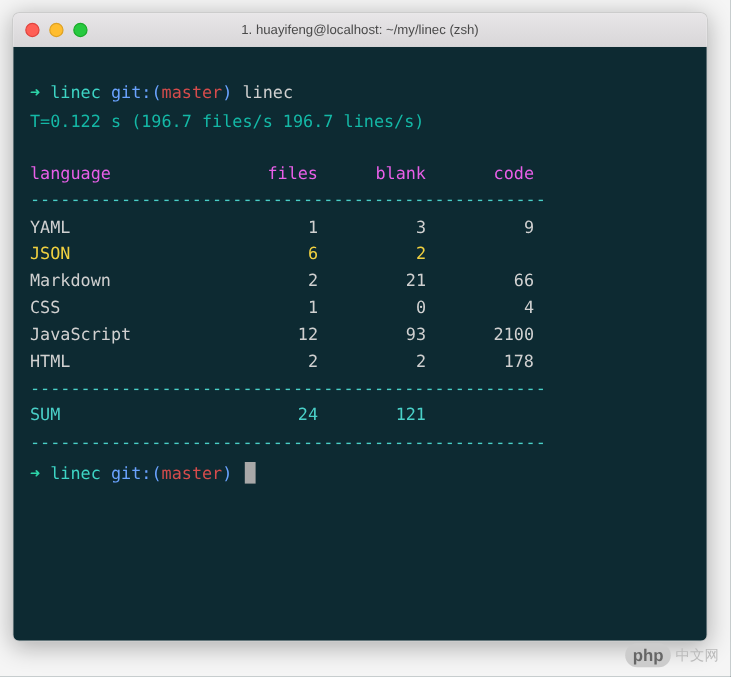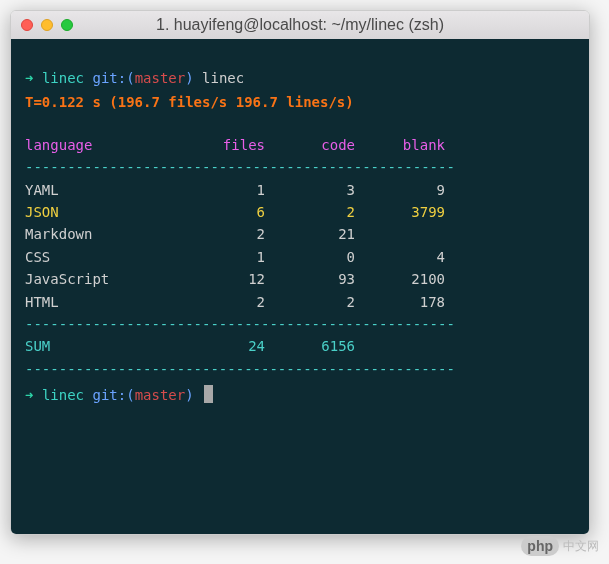--- a/index.html
+++ b/index.html
@@ -41,41 +41,41 @@
       height: 12px;
       border-radius: 50%;
     }
     .tl-close { background: #ff5f56; border: 1px solid #e0443e; }
     .tl-min { background: #ffbd2e; border: 1px solid #dea123; }
     .tl-max { background: #27c93f; border: 1px solid #1aab29; }
     .title {
       position: absolute;
       left: 50%;
       transform: translateX(-50%);
-      font-size: 16px;
+      font-size: 11px;
       color: #4a4a4a;
       font-family: -apple-system, BlinkMacSystemFont, sans-serif;
     }
     .terminal-body {
       background: #0d2a32;
       height: calc(100% - 28px);
       padding: 28px 14px;
       color: #d0d0d0;
       line-height: 1.6;
       font-size: 14px;
     }
     .prompt-line {
       margin-bottom: 2px;
     }
     .arrow { color: #2dd4a8; font-weight: bold;}
     .dir { color: #3dd4c4; }
     .git-label { color: #6aa3ff; }
     .branch { color: #d64c4c; }
     .cmd { color: #d0d0d0; }
-    .timing { color: #f97316; font-weight: bold; }
+    .timing { color: #14b8a6; }
     .blank-spacer { height: 20px; }
     .table-row {
       display: flex;
       white-space: pre;
     }
     .header-row .col { color: #e85fe8; }
     .col {
       white-space: pre;
     }
     .col-lang { width: 160px; text-align: left; }
@@ -145,41 +145,41 @@
       <span class="cmd">linec</span>
     </div>
 
     <div class="timing">T=0.122 s (196.7 files/s 196.7 lines/s)</div>
 
     <div class="blank-spacer"></div>
 
     <div class="table-row header-row">
       <span class="col col-lang">language</span>
       <span class="col col-files">files</span>
+      <span class="col col-blank">blank</span>
       <span class="col col-code">code</span>
-      <span class="col col-blank">blank</span>
     </div>
 
     <div class="divider">---------------------------------------------------</div>
 
     <div id="data-rows">
         <div class="table-row"><span class="col col-lang">YAML</span><span class="col col-files">1</span><span class="col col-blank">3</span><span class="col col-code">9</span></div>
-        <div class="table-row highlight-row"><span class="col col-lang">JSON</span><span class="col col-files">6</span><span class="col col-blank">2</span><span class="col col-code">3799</span></div>
-        <div class="table-row"><span class="col col-lang">Markdown</span><span class="col col-files">2</span><span class="col col-blank">21</span></div>
+        <div class="table-row highlight-row"><span class="col col-lang">JSON</span><span class="col col-files">6</span><span class="col col-blank">2</span></div>
+        <div class="table-row"><span class="col col-lang">Markdown</span><span class="col col-files">2</span><span class="col col-blank">21</span><span class="col col-code">66</span></div>
         <div class="table-row"><span class="col col-lang">CSS</span><span class="col col-files">1</span><span class="col col-blank">0</span><span class="col col-code">4</span></div>
         <div class="table-row"><span class="col col-lang">JavaScript</span><span class="col col-files">12</span><span class="col col-blank">93</span><span class="col col-code">2100</span></div>
         <div class="table-row"><span class="col col-lang">HTML</span><span class="col col-files">2</span><span class="col col-blank">2</span><span class="col col-code">178</span></div>
       </div>
 
     <div class="divider">---------------------------------------------------</div>
 
     <div class="table-row sum-row">
       <span class="col col-lang">SUM</span>
       <span class="col col-files">24</span>
-      <span class="col col-code">6156</span>
+      <span class="col col-blank">121</span>
     </div>
 
     <div class="divider">---------------------------------------------------</div>
 
     <div class="prompt-line" style="margin-top:4px;">
       <span class="arrow">➜</span>
       <span>  </span>
       <span class="dir">linec</span>
       <span> </span>
       <span class="git-label">git:(</span><span class="branch">master</span><span class="git-label">)</span>

